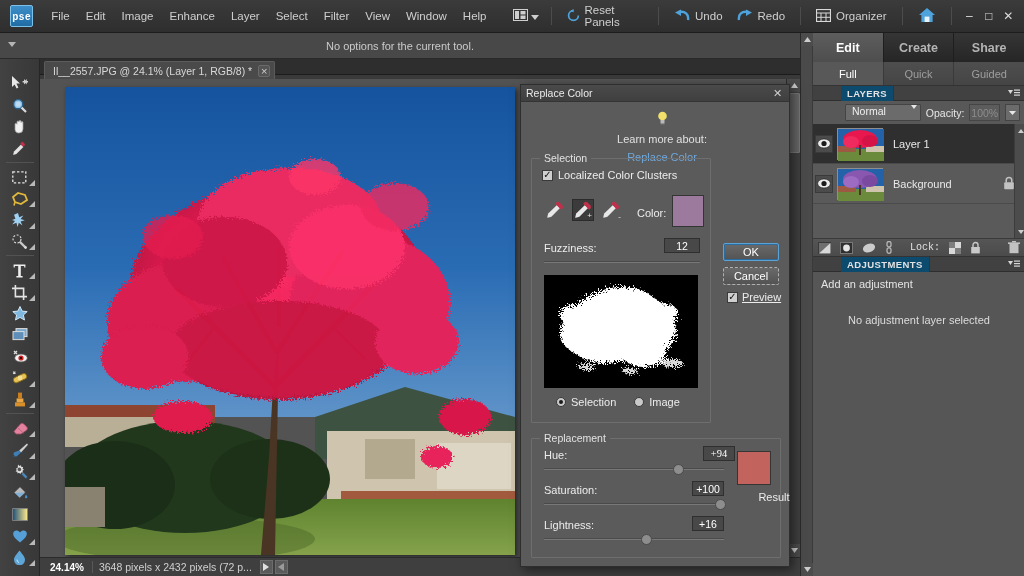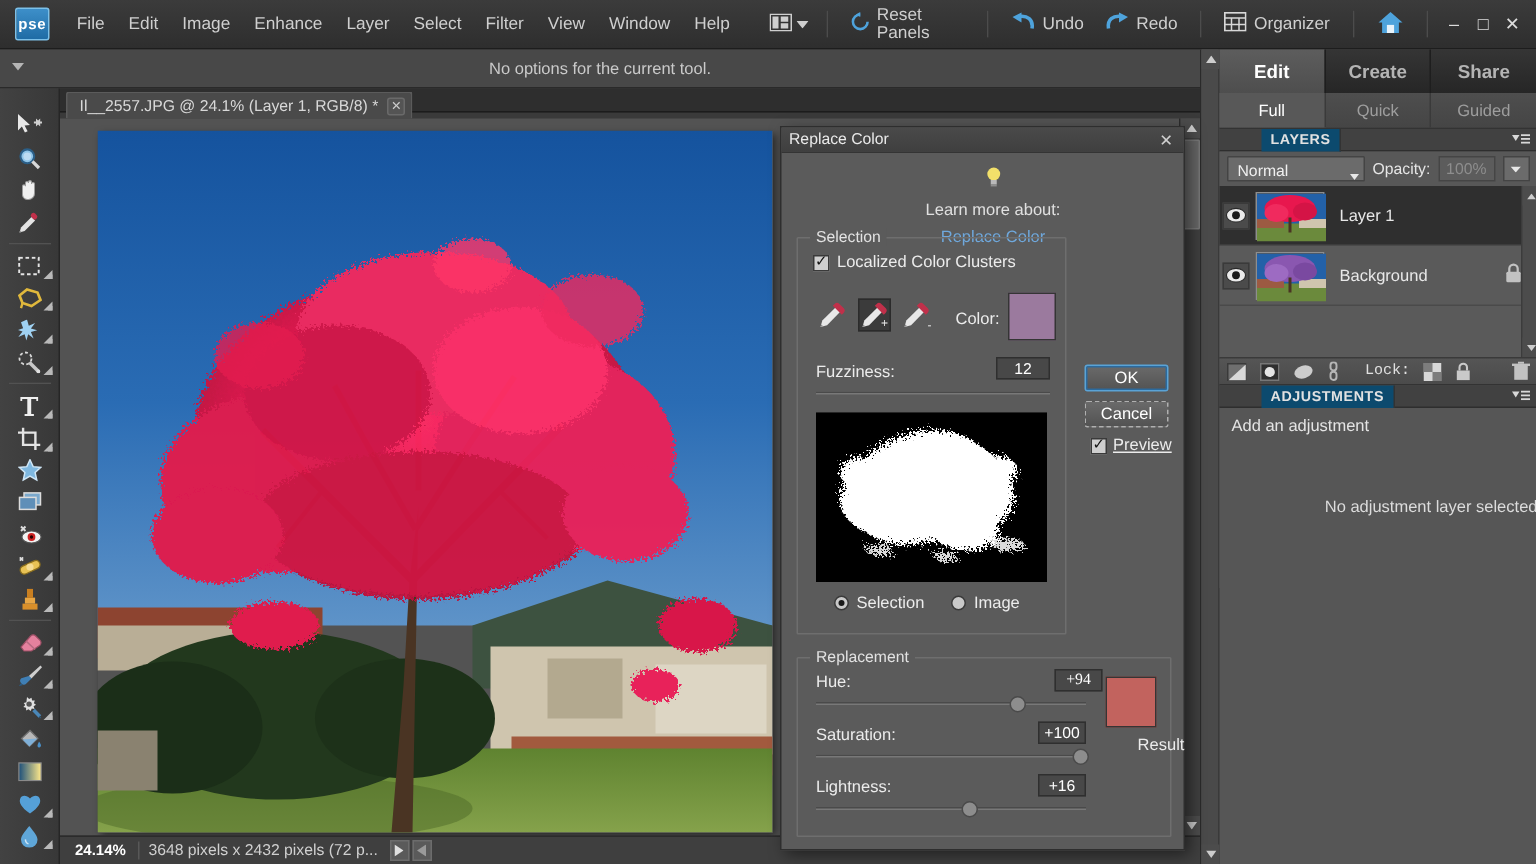--- a/index.html
+++ b/index.html
@@ -186,22 +186,22 @@
     margin-left: 28px;
   }
   .panel-menu-icon { margin-left: auto; padding-right: 5px; display: flex; gap: 1px; }
   
   #blendrow {
     height: 23px; display: flex; align-items: center; padding: 0 5px;
     background: #585858; gap: 5px;
   }
   .combo {
     height: 17px; background: #6b6b6b; border: 1px solid #444;
-    display: flex; align-items: flex-end; padding: 12px 3px 0 6px;
-    font-size: 10.5px; color: #f0f0f0; border-radius: 1px;
+    display: flex; align-items: flex-start; padding: 0 3px 0 6px;
+    font-size: 10.5px; color: #f0f0f0; border-radius: 1px; margin-left: 27px;
   }
   .combo .cb-arrow {
     margin-left: auto; width: 0; height: 0;
     border-left: 3.5px solid transparent; border-right: 3.5px solid transparent;
     border-top: 4px solid #e8e8e8;
   }
   #blend-combo { width: 92px; }
   #opacity-label { font-size: 10.5px; color: #e6e6e6; }
   #opacity-field {
     width: 38px; height: 17px; background: #5c5c5c; border: 1px solid #454545;
@@ -240,22 +240,22 @@
   }
   .lt-icon { display: flex; align-items: center; }
   #lock-label { font-size: 10px; color: #e0e0e0; margin-left: 8px; }
   #trash-icon { margin-left: auto; }
   
   #adj-body { background: #565656; height: 120px; position: relative; }
   #adj-add {
     font-size: 11px; color: #e4e4e4; padding: 6px 0 0 8px;
   }
   #adj-none {
-    position: absolute; left: 0; top: 60px; width: 100%;
-    text-align: right; font-size: 11px; color: #dcdcdc;
+    position: absolute; left: 0; top: 42px; width: 100%;
+    text-align: center; font-size: 11px; color: #dcdcdc;
   }
   
   #dialog {
     position: absolute; left: 520px; top: 84px; width: 270px; height: 483px;
     background: #5b5b5b;
     border: 1px solid #2e2e2e;
     box-shadow: 3px 3px 10px rgba(0,0,0,.5);
   }
   #dlg-title {
     height: 17px; background: linear-gradient(#4a4a4a,#3f3f3f);

